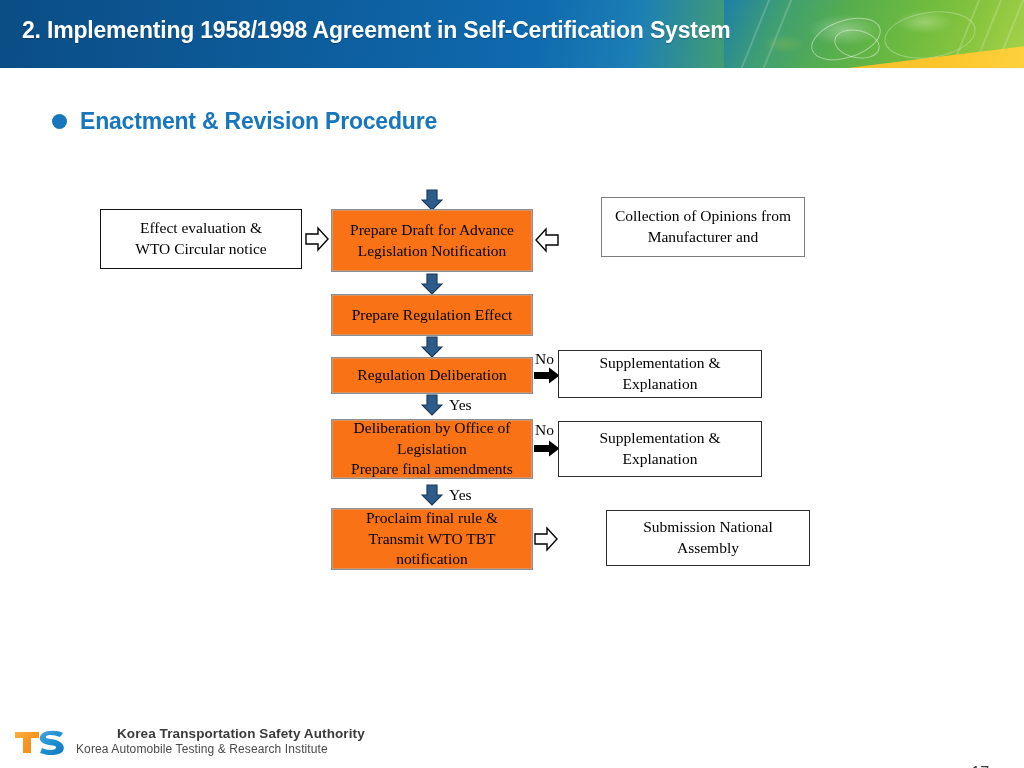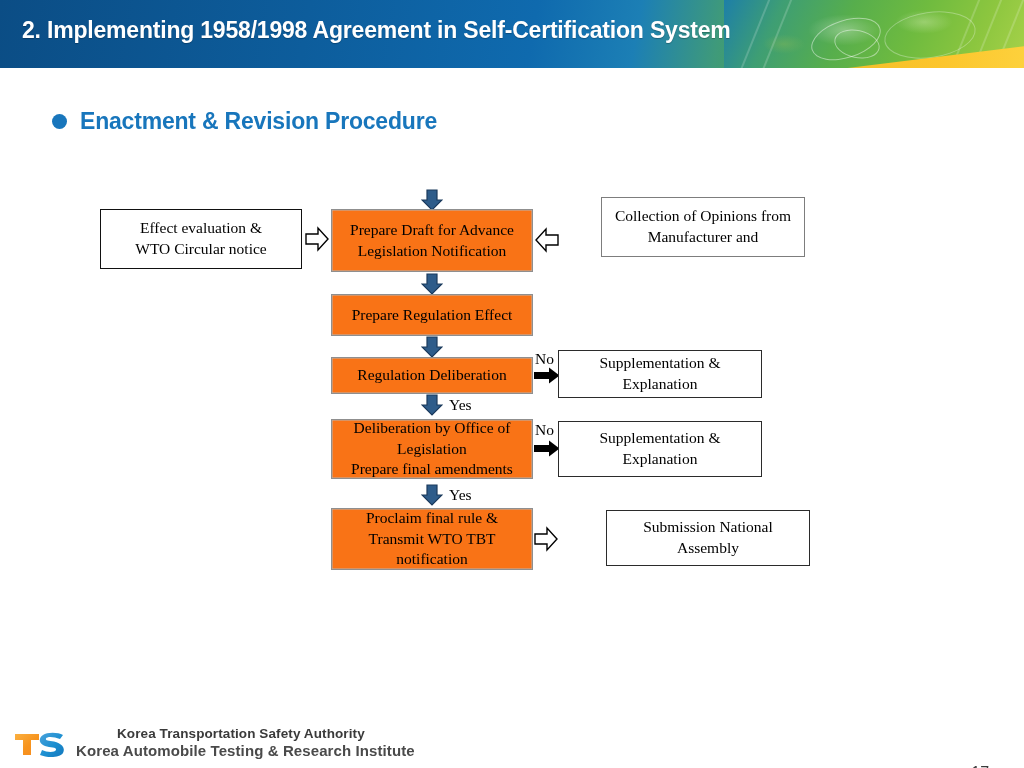--- a/index.html
+++ b/index.html
@@ -212,22 +212,22 @@
     font-family: "Liberation Sans", sans-serif;
     font-size: 13.5px;
     font-weight: bold;
     color: #3a3a3a;
     letter-spacing: 0.1px;
     white-space: nowrap;
     padding-left: 41px;
   }
   #footer-line2 {
     font-family: "Liberation Sans", sans-serif;
-    font-size: 15px;
-    font-weight: bold;
+    font-size: 12px;
+    font-weight: normal;
     color: #4a4a4a;
     letter-spacing: 0.1px;
     white-space: nowrap;
   }
   #page-number {
     position: absolute;
     right: 26px;
     top: 764px;
     font-family: "Liberation Sans", sans-serif;
     font-size: 16px;

